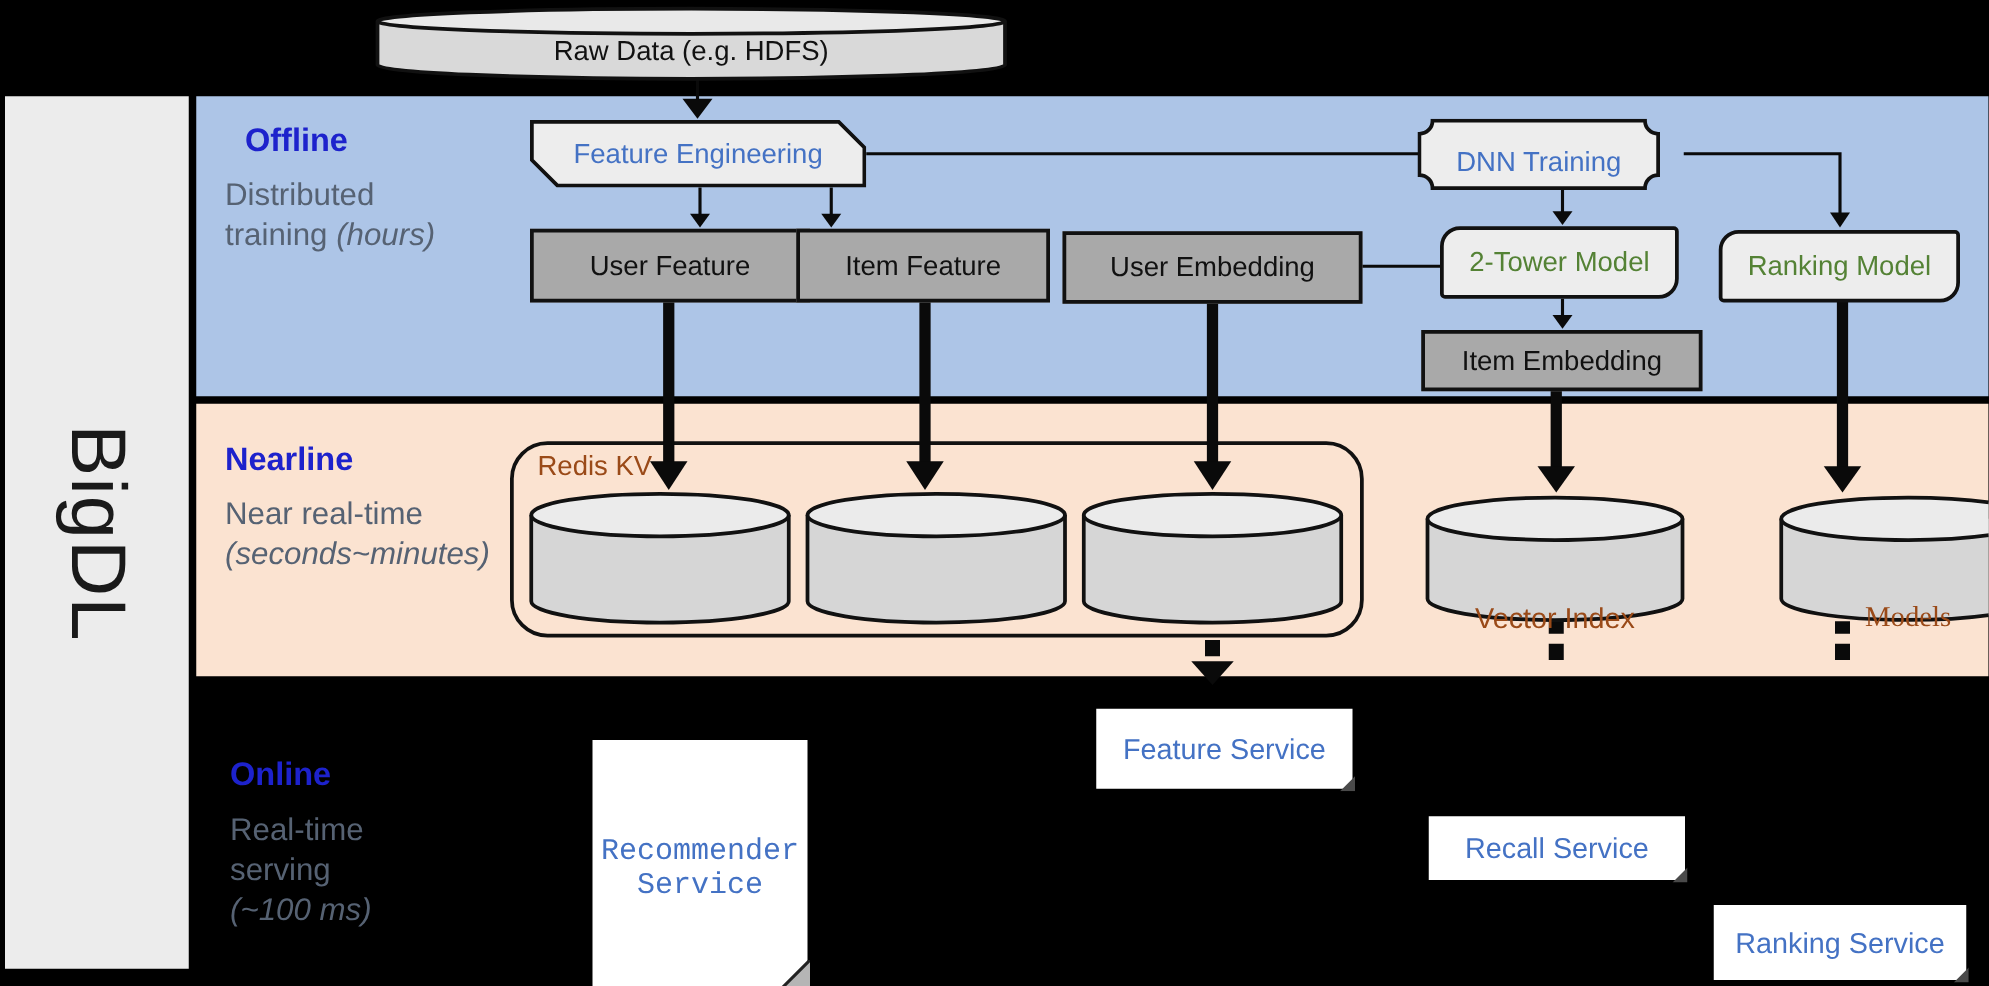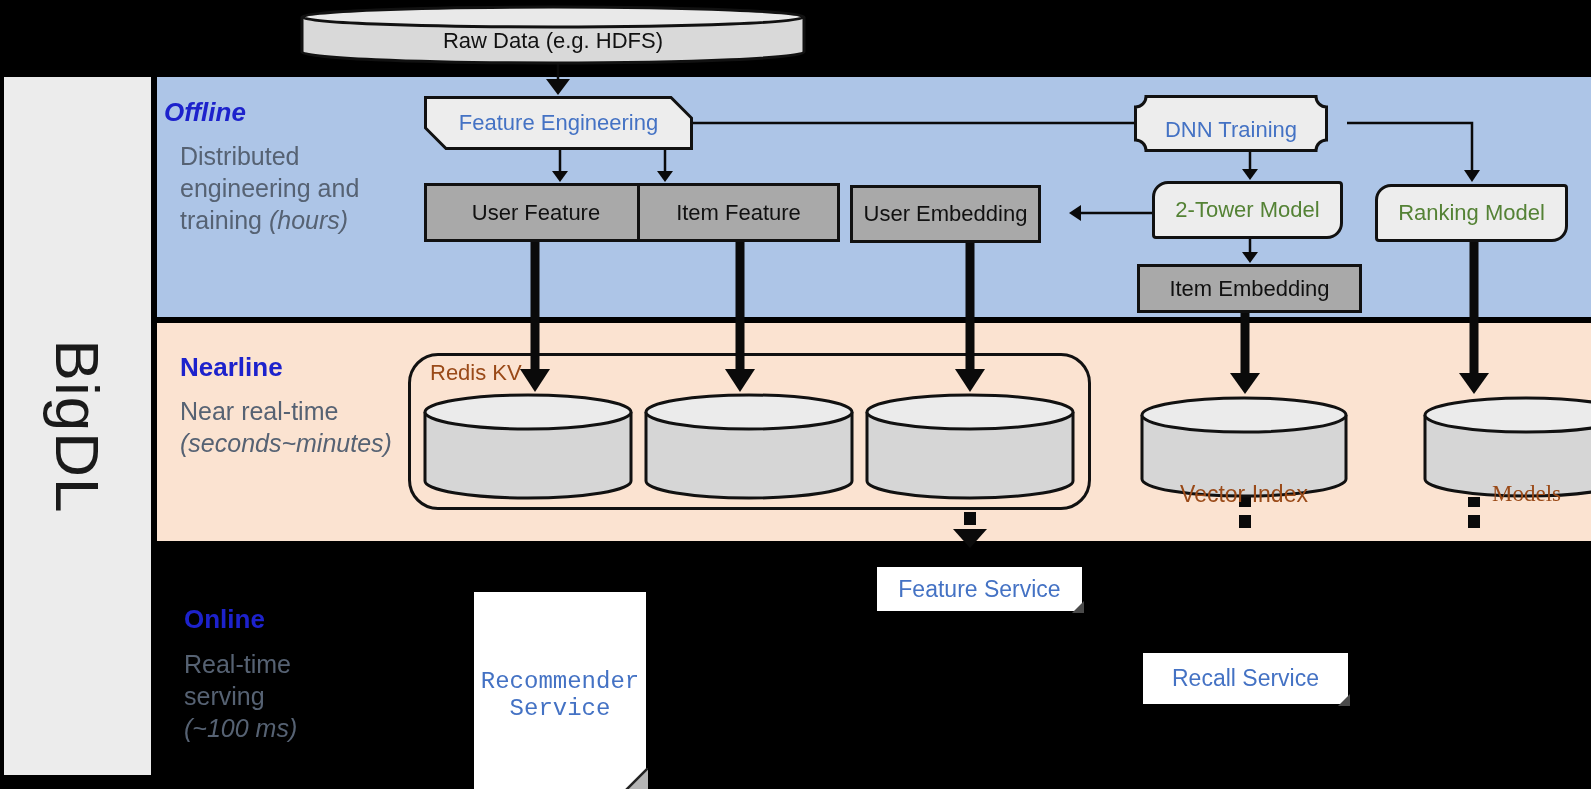--- a/index.html
+++ b/index.html
@@ -61,24 +61,23 @@
   <div class="abs band nearline"></div>
 
   <div class="abs shape-wrap" style="left:300px;top:5px;width:506px;height:61px;">
     <svg width="506" height="61" viewBox="0 0 506 61">
       <path d="M2,12 L2,47 A251,11 0 0 0 504,47 L504,12" fill="#d9d9d9" stroke="#111" stroke-width="3"></path>
       <ellipse cx="253" cy="12" rx="251" ry="10" fill="#e9e9e9" stroke="#111" stroke-width="3"></ellipse>
     </svg>
     <div class="node-label" style="top:10px;font-size:22px;color:#111;">Raw Data (e.g. HDFS)</div>
   </div>
 
-  <div class="abs sec-title" style="left:164px;top:97px;font-style:italic;">Offline</div>
+  <div class="abs sec-title" style="left:196px;top:97px;">Offline</div>
   <div class="abs sec-desc" style="left:180px;top:140px;">
     <div>Distributed</div>
-    <div>engineering and</div>
     <div><span>training </span><span class="it">(hours)</span></div>
   </div>
 
   <div class="abs sec-title" style="left:180px;top:352px;">Nearline</div>
   <div class="abs sec-desc" style="left:180px;top:395px;">
     <div>Near real-time</div>
     <div><span></span><span class="it">(seconds~minutes)</span></div>
   </div>
 
   <div class="abs sec-title online-t" style="left:184px;top:604px;">Online</div>
@@ -173,21 +172,21 @@
     </svg>
     <div class="node-label txt-blue" style="font-size:22px;">DNN Training</div>
   </div>
 
   <div class="abs box-dark" style="left:424px;top:183px;width:224px;height:59px;">
     <span>User Feature</span>
   </div>
   <div class="abs box-dark" style="left:637px;top:183px;width:203px;height:59px;">
     <span>Item Feature</span>
   </div>
-  <div class="abs box-dark" style="left:850px;top:185px;width:191px;height:58px;">
+  <div class="abs box-dark" style="left:850px;top:185px;width:240px;height:58px;">
     <span>User Embedding</span>
   </div>
   <div class="abs box-light txt-green" style="left:1152px;top:181px;width:191px;height:58px;border-radius:16px 4px 16px 4px;">
     <span>2-Tower Model</span>
   </div>
   <div class="abs box-light txt-green" style="left:1375px;top:184px;width:193px;height:58px;border-radius:16px 4px 16px 4px;">
     <span>Ranking Model</span>
   </div>
   <div class="abs box-dark" style="left:1137px;top:264px;width:225px;height:49px;">
     <span>Item Embedding</span>
@@ -227,26 +226,32 @@
     <div class="cyl-label txt-brown">Models</div>
   </div>
 
   <div class="doc" style="left:474px;top:592px;width:172px;height:206px;font-size:24px;padding:0 10px;font-family:Liberation Mono, monospace;">
     <span>Recommender Service</span>
     <svg class="foldsvg" width="32" height="32" viewBox="0 0 32 32">
       <polygon points="0,32 32,0 32,32" fill="#b5b5b5"></polygon>
       <path d="M0,32 L32,0" stroke="#222" stroke-width="2.5"></path>
     </svg>
   </div>
-  <div class="doc" style="left:877px;top:567px;width:205px;height:44px;">
+  <div class="doc" style="left:877px;top:567px;width:205px;height:64px;">
     <span>Feature Service</span>
     <svg class="foldsvg" width="14" height="14" viewBox="0 0 14 14">
       <polygon points="2,14 14,2 14,14" fill="#4a4a4a"></polygon>
     </svg>
   </div>
   <div class="doc" style="left:1143px;top:653px;width:205px;height:51px;">
     <span>Recall Service</span>
     <svg class="foldsvg" width="14" height="14" viewBox="0 0 14 14">
       <polygon points="2,14 14,2 14,14" fill="#4a4a4a"></polygon>
     </svg>
   </div>
+  <div class="doc" style="left:1371px;top:724px;width:202px;height:60px;">
+    <span>Ranking Service</span>
+    <svg class="foldsvg" width="14" height="14" viewBox="0 0 14 14">
+      <polygon points="2,14 14,2 14,14" fill="#4a4a4a"></polygon>
+    </svg>
+  </div>
 
 </div>
 
 </body></html>

